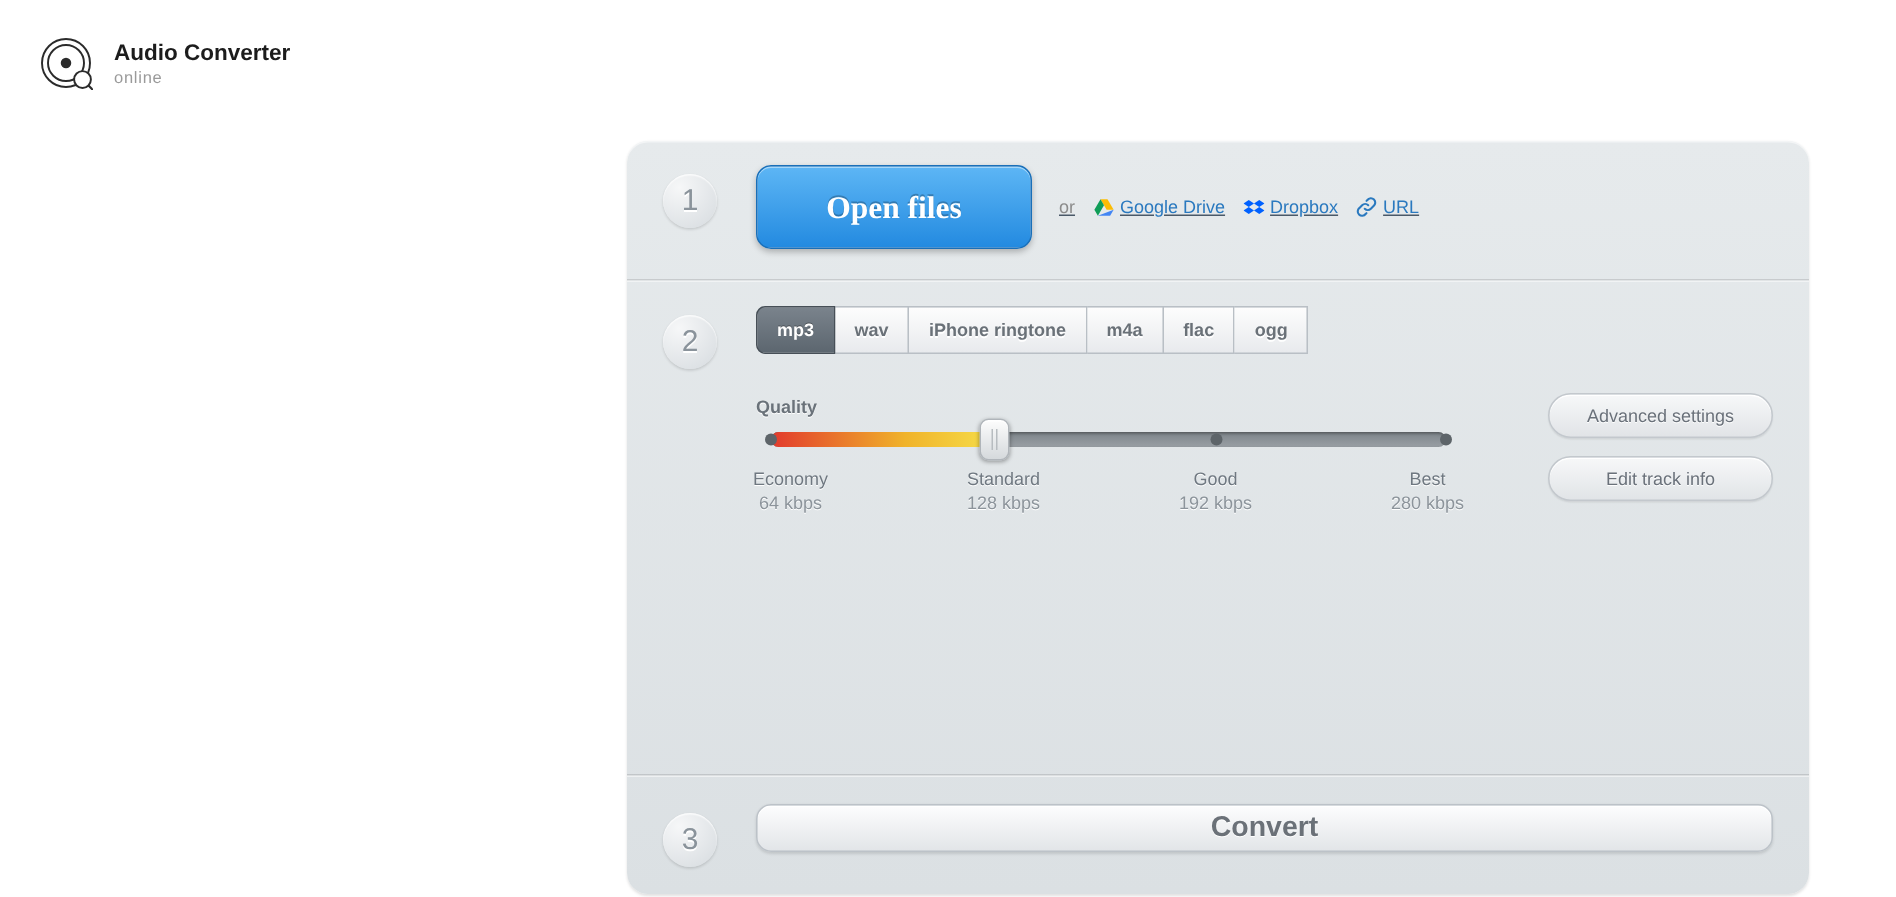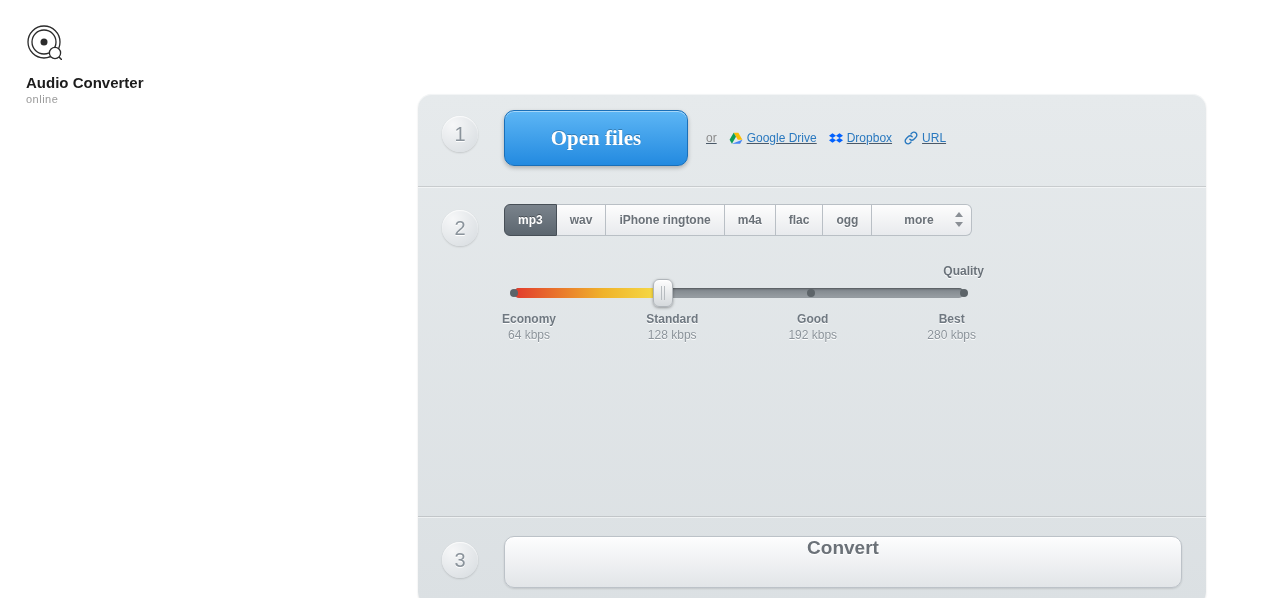--- a/index.html
+++ b/index.html
@@ -12,22 +12,22 @@
     height: 598px;
     position: relative;
   }
 
   
   .header {
     position: absolute;
     left: 26px;
     top: 24px;
     display: flex;
+    align-items: center;
     gap: 14px;
-    flex-direction: column;
   }
   .header .title { font-weight: 700; font-size: 15px; color: #1c1c1c; }
   .header .subtitle { font-size: 11px; color: #9a9a9a; letter-spacing: 0.5px; margin-top: 2px; }
 
   
   .panel {
     position: absolute;
     left: 418px;
     top: 94px;
     width: 788px;
@@ -131,21 +131,21 @@
     position: absolute;
     right: 8px; top: 17px;
     width: 0; height: 0;
     border-left: 4px solid transparent;
     border-right: 4px solid transparent;
     border-top: 5px solid #8a8f95;
   }
 
   .quality-block { margin-top: 28px; position: relative; }
   .quality-label {
-    text-align: right; font-weight: 700; font-size: 12px;
+    text-align: left; font-weight: 700; font-size: 12px;
     color: #6a727a; text-shadow: 0 1px 0 #fff; margin-bottom: 10px;
   }
   .slider-wrap {
     position: relative;
     margin: 0 20px 0 10px;
   }
   .slider-track {
     position: relative;
     height: 10px;
     background: linear-gradient(#7d848a, #999fa4);
@@ -173,49 +173,49 @@
   .slider-handle::before, .slider-handle::after {
     content: ""; position: absolute; top: 6px; bottom: 6px; width: 1px; background: #b7bcc0;
   }
   .slider-handle::before { left: 7px; }
   .slider-handle::after { right: 7px; }
   .slider-legend {
     display: flex; justify-content: space-between; margin-top: 14px;
     margin-left: -12px; margin-right: -12px;
   }
   .legend-col { text-align: center; color: #6f7881; text-shadow: 0 1px 0 #fff; font-size: 12px; }
-  .legend-col .lg-label { display: block; font-weight: bold; }
+  .legend-col .lg-label { display: block; }
   .legend-col .lg-sub { display: block; color: #8c949b; font-size: 12px; margin-top: 2px; }
 
   .side-actions {
     position: absolute; right: 24px; top: 74px;
     width: 150px; display: flex; flex-direction: column; gap: 12px;
   }
   .pill-btn {
     height: 30px; border-radius: 16px;
     background: linear-gradient(#f7f8f9, #e1e4e7);
     border: 1px solid #c3c8cd;
     box-shadow: 0 1px 1px rgba(0,0,0,0.08), inset 0 1px 0 #fff;
     color: #6a717a; font-size: 12px; text-shadow: 0 1px 0 #fff;
     display: flex; align-items: center; justify-content: center;
     cursor: pointer;
   }
 
   .step2 { min-height: 330px; }
 
   
   .convert-btn {
-    height: 52px; padding: 0 30px;
+    height: 32px; padding: 0 30px;
     border-radius: 10px;
     background: linear-gradient(#fdfdfe, #e2e5e8);
     border: 1px solid #bcc2c8;
     box-shadow: 0 1px 2px rgba(0,0,0,0.12), inset 0 1px 0 #fff;
     color: #6b7178; font-size: 19px; font-weight: 700;
     text-shadow: 0 1px 0 #fff;
-    display: flex; align-items: flex-start; justify-content: center;
+    display: flex; align-items: center; justify-content: center;
     cursor: pointer;
   }
 
 </style>
 </head>
 <body>
 
 <div class="header">
   <span class="mini-icon" style="width:36px;height:36px;">
     <svg viewBox="0 0 36 36">
@@ -281,21 +281,20 @@
   <div class="step step2">
     <div class="step-badge">2</div>
     <div class="step-body" style="max-width: 480px;">
       <div class="fmt-row">
         <div class="fmt-tab active">mp3</div>
         <div class="fmt-tab">wav</div>
         <div class="fmt-tab">iPhone ringtone</div>
         <div class="fmt-tab">m4a</div>
         <div class="fmt-tab">flac</div>
         <div class="fmt-tab">ogg</div>
-        <div class="fmt-tab fmt-more">more</div>
       </div>
 
       <div class="quality-block">
         <div class="quality-label">Quality</div>
         <div class="slider-wrap">
           <div class="slider-track">
             <div class="slider-fill"></div>
             <div class="slider-tick" style="left:-4px;"></div>
             <div class="slider-tick" style="left:calc(33% - 4px);"></div>
             <div class="slider-tick" style="left:calc(66% - 4px);"></div>
@@ -317,20 +316,28 @@
             </div>
             <div class="legend-col">
               <span class="lg-label">Best</span>
               <span class="lg-sub">280 kbps</span>
             </div>
           </div>
         </div>
       </div>
     </div>
 
+    <div class="side-actions">
+      <div class="pill-btn">
+        <span>Advanced settings</span>
+      </div>
+      <div class="pill-btn">
+        <span>Edit track info</span>
+      </div>
+    </div>
   </div>
 
   <div class="step">
     <div class="step-badge">3</div>
     <div class="step-body">
       <div class="convert-btn">
         <span>Convert</span>
       </div>
     </div>
   </div>

